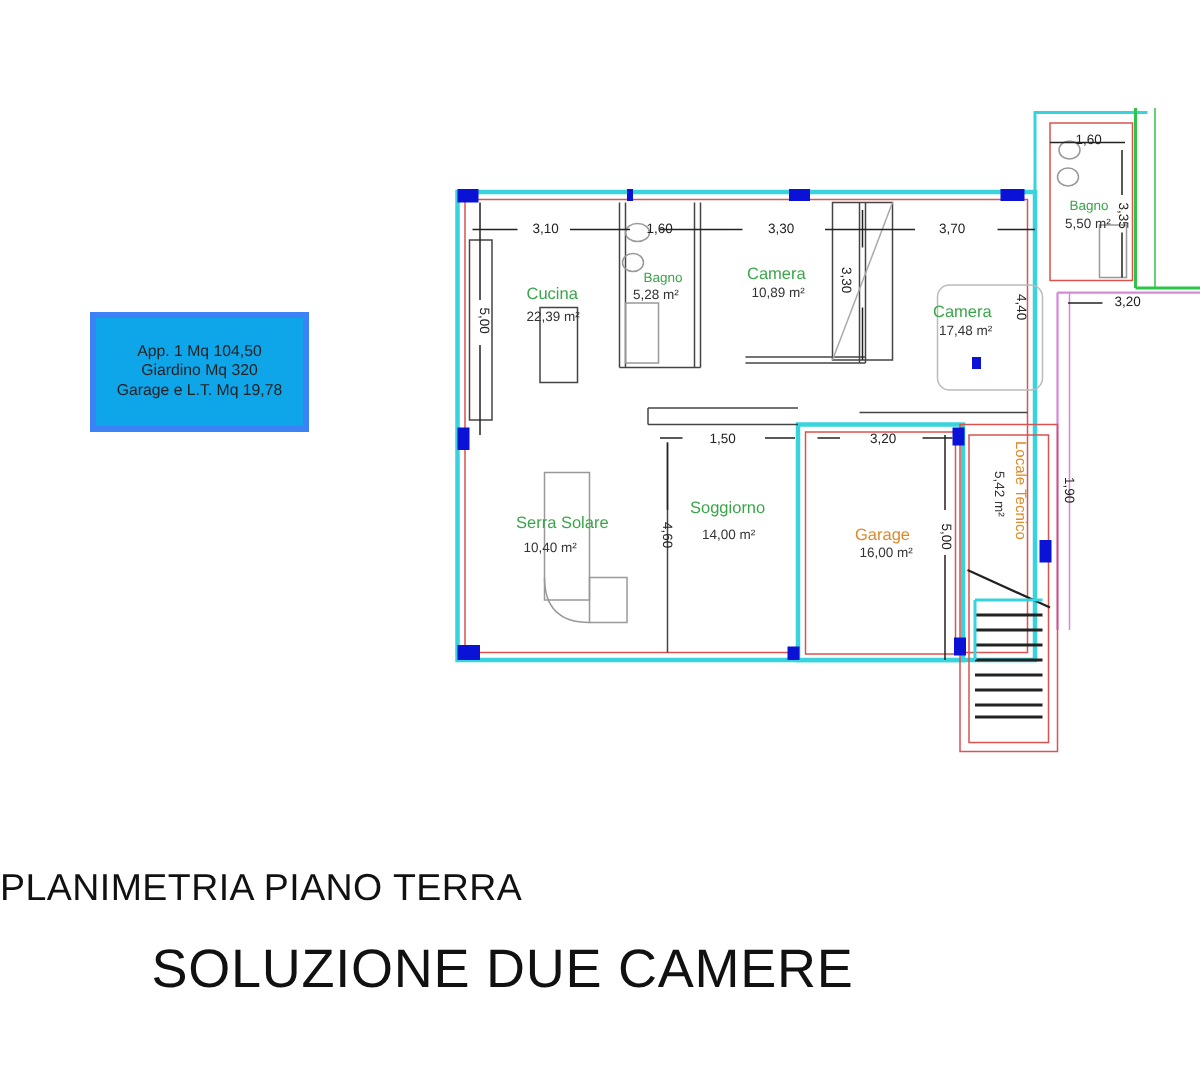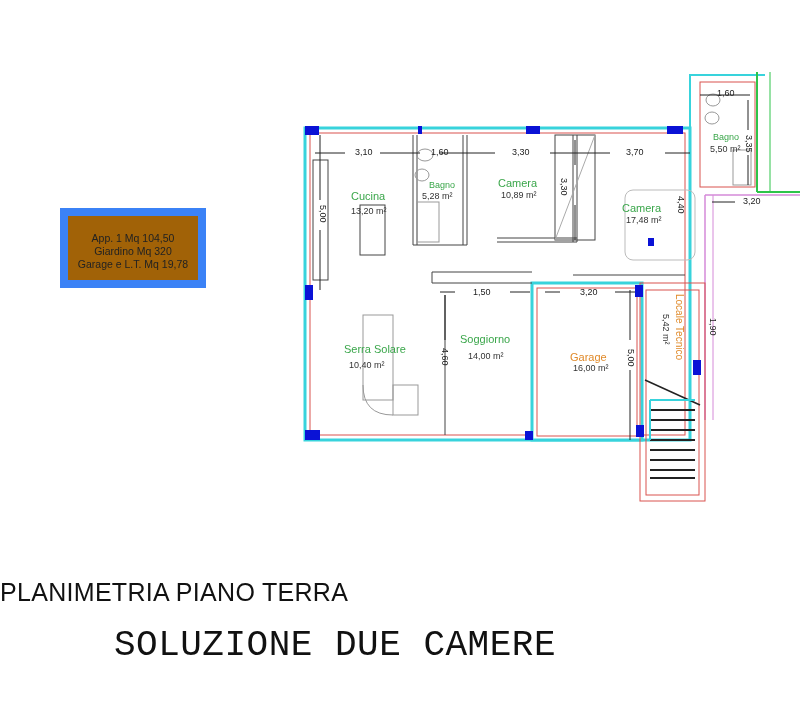--- a/index.html
+++ b/index.html
@@ -4,24 +4,24 @@
 <style>
   html,body{margin:0;padding:0;background:#ffffff;}
   body{width:800px;height:723px;position:relative;overflow:hidden;font-family:"Liberation Sans",sans-serif;}
   svg{position:absolute;left:0;top:0;}
   .lbl{position:absolute;font-family:"Liberation Sans",sans-serif;white-space:nowrap;}
   .room-name{font-size:11px;color:#3aa64a;}
   .room-name.orange{color:#e08a2a;}
   .room-area{font-size:9px;color:#333;}
   .dim{font-size:9px;color:#222;}
   .dim.v{transform:rotate(90deg);transform-origin:left top;}
-  .summary{position:absolute;left:60px;top:208px;width:146px;height:80px;border:8px solid #3b82f6;background:#a16207;box-sizing:border-box;}
+  .summary{position:absolute;left:60px;top:208px;width:146px;height:80px;border:4px solid #3b82f6;background:#0ea5e9;box-sizing:border-box;}
   .summary .line{font-size:10.5px;color:#222;text-align:center;line-height:13px;}
   .title1{position:absolute;left:0;width:680px;top:578px;text-align:left;font-size:25px;color:#111;letter-spacing:0.3px;}
-  .title2{position:absolute;left:0;width:670px;top:625px;text-align:center;font-size:36px;color:#111;letter-spacing:0.5px;font-family:Liberation Mono, monospace;}
+  .title2{position:absolute;left:0;width:670px;top:625px;text-align:center;font-size:36px;color:#111;letter-spacing:0.5px;}
 </style>
 </head>
 <body>
 
 <svg width="800" height="723" viewBox="0 0 800 723">
 
   <rect x="305" y="128" width="385" height="312" fill="none" stroke="#38d3dc" stroke-width="3"></rect>
 
   <rect x="310" y="133" width="375" height="302" fill="none" stroke="#d9534f" stroke-width="1"></rect>
 
@@ -137,21 +137,21 @@
 </svg>
 
 <div class="summary">
   <div style="height:16px"></div>
   <div class="line">App. 1 Mq 104,50</div>
   <div class="line">Giardino  Mq 320</div>
   <div class="line">Garage e L.T.  Mq 19,78</div>
 </div>
 
 <div class="lbl room-name" style="left:351px;top:190px">Cucina</div>
-<div class="lbl room-area" style="left:351px;top:206px">13,20 m²</div>
+<div class="lbl room-area" style="left:351px;top:206px">22,39 m²</div>
 
 <div class="lbl room-name" style="left:429px;top:180px;font-size:9px">Bagno</div>
 <div class="lbl room-area" style="left:422px;top:191px">5,28 m²</div>
 
 <div class="lbl room-name" style="left:498px;top:177px">Camera</div>
 <div class="lbl room-area" style="left:501px;top:190px">10,89 m²</div>
 
 <div class="lbl room-name" style="left:622px;top:202px">Camera</div>
 <div class="lbl room-area" style="left:626px;top:215px">17,48 m²</div>
 

